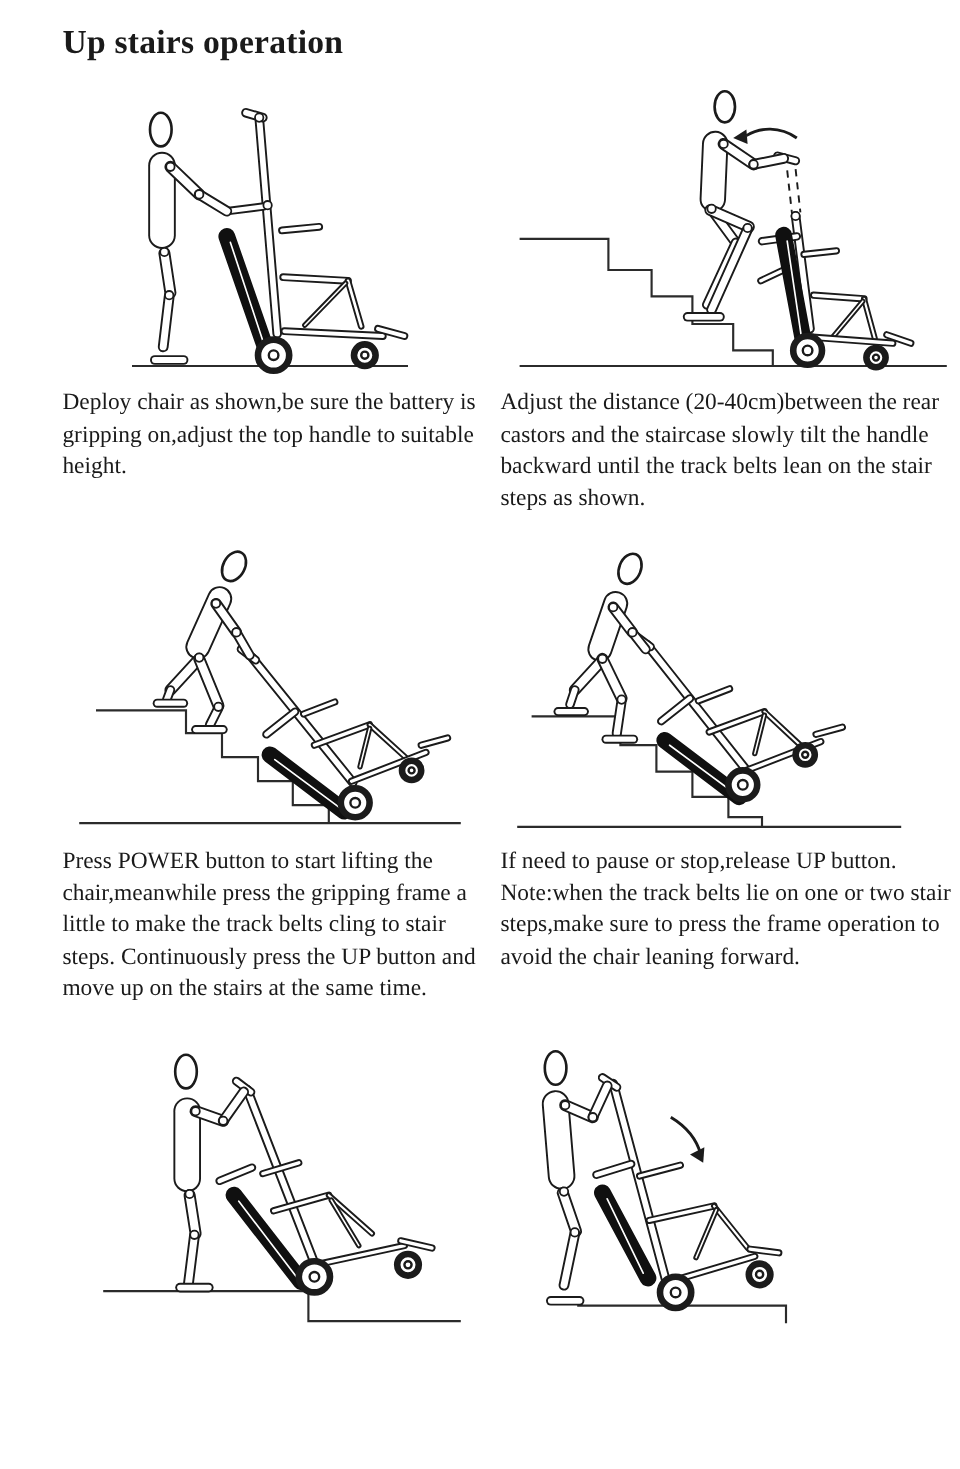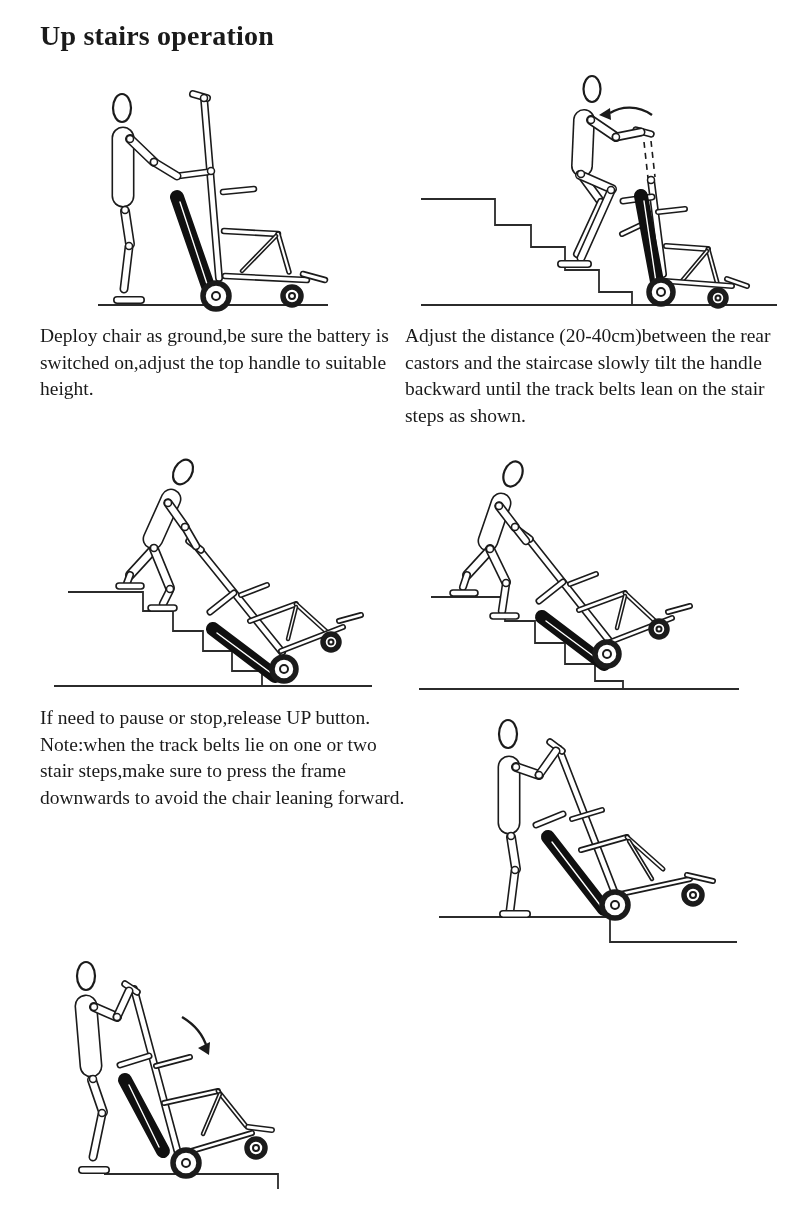--- a/index.html
+++ b/index.html
@@ -1,21 +1,21 @@
 <!DOCTYPE html>
 <html><head>
 <meta charset="utf-8">
 <style>
   html,body { margin:0; padding:0; background:#ffffff; }
   body {
     width:800px;
     font-family:"Liberation Serif","DejaVu Serif",serif;
     color:#1a1a1a;
   }
-  .page { width:668px; box-sizing:border-box; padding:20px 14px 18px 40px; }
+  .page { width:668px; box-sizing:border-box; padding:20px 14px 18px 52px; }
   h1.title {
     margin:0 0 10px 0;
     font-size:28px;
     font-weight:bold;
     letter-spacing:0.2px;
   }
   .grid {
     display:grid;
     grid-template-columns:365px 381px;
   }
@@ -169,21 +169,21 @@
           <circle class="joint" cx="176" cy="112" r="3.5"></circle>
             <circle class="joint" cx="206" cy="128" r="3.5"></circle>
         </g>
         <g>
           <path class="arrow" d="M247 53 C233 43 216 44 205 51"></path>
           <polygon class="ahead" points="205,46 194,53 206,58"></polygon>
         </g>
       </svg>
     </div>
 
-    <p class="cap">Deploy chair as ground,be sure the battery is switched on,adjust the top handle to suitable height.</p>
+    <p class="cap">Deploy chair as shown,be sure the battery is gripping on,adjust the top handle to suitable height.</p>
     <p class="cap right">Adjust the distance (20-40cm)between the rear castors and the staircase slowly tilt the handle backward until the track belts lean on the stair steps as shown.</p>
 
     <div class="fig">
       <svg viewBox="0 0 340 250" width="340" height="250">
         <path class="st" d="M14 237 H332"></path>
         <path class="st" d="M28 143 H103 V162 H133 V182 H163 V202 H192 V222 H222 V237"></path>
         <g>
           <line class="tube" style="--w:8" x1="158" y1="99" x2="242" y2="203"></line>
             <line class="tube-core" style="--w:8" x1="158" y1="99" x2="242" y2="203"></line>
           <line class="tube" style="--w:7.5" x1="149" y1="92" x2="161" y2="101"></line>
@@ -288,22 +288,23 @@
             <line class="tube-core" style="--w:7.5" x1="88" y1="167" x2="111" y2="167"></line>
           <ellipse class="head" cx="108" cy="25" rx="9" ry="13" transform="rotate(22 108 25)"></ellipse>
           <circle class="joint" cx="94" cy="57" r="3.5"></circle>
             <circle class="joint" cx="110" cy="78" r="3.5"></circle>
           <circle class="joint" cx="85" cy="100" r="3.5"></circle>
             <circle class="joint" cx="101" cy="134" r="3.5"></circle>
         </g>
       </svg>
     </div>
 
+    <p class="cap">Press POWER button to start lifting the chair,meanwhile press the gripping frame a little to make the track belts cling to stair steps. Continuously press the UP button and move up on the stairs at the same time.</p>
     <p class="cap right">If need to pause or stop,release UP button.
-Note:when the track belts lie on one or two stair steps,make sure to press the frame downwards to avoid the chair leaning forward.</p>
+Note:when the track belts lie on one or two stair steps,make sure to press the frame operation to avoid the chair leaning forward.</p>
 
     <div class="fig">
       <svg viewBox="0 0 340 245" width="340" height="245">
         <path class="st" d="M34 218 H205 V243 H332"></path>
         <g>
           <line class="tube" style="--w:8" x1="154" y1="50" x2="211" y2="197"></line>
             <line class="tube-core" style="--w:8" x1="154" y1="50" x2="211" y2="197"></line>
           <line class="tube" style="--w:7.5" x1="145" y1="43" x2="157" y2="52"></line>
             <line class="tube-core" style="--w:7.5" x1="145" y1="43" x2="157" y2="52"></line>
           <line class="tube" style="--w:7" x1="131" y1="126" x2="158" y2="115"></line>

